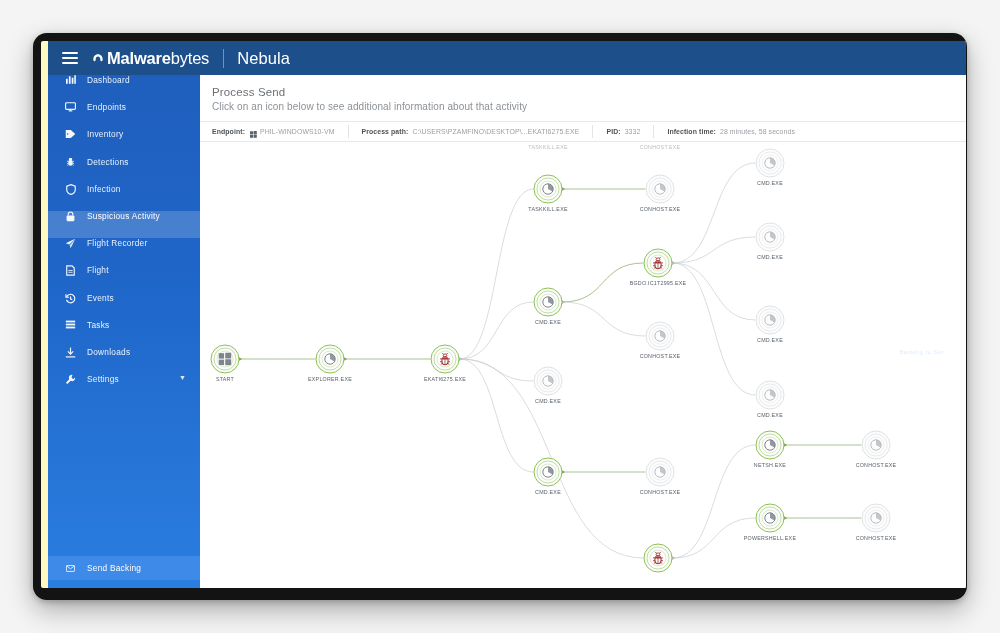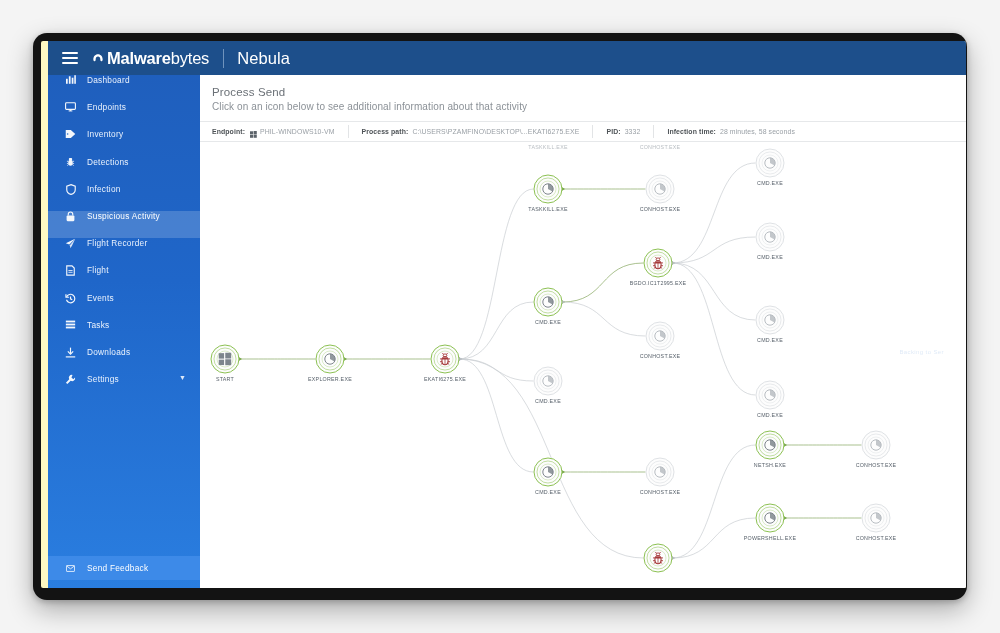--- a/index.html
+++ b/index.html
@@ -261,21 +261,21 @@
               <span class="nav-caret">▼</span>
             </div>
           </div>
       <div id="feedback">
         <span class="ico">
           <svg width="9" height="7" viewBox="0 0 16 12">
             <rect x="0.8" y="0.8" width="14.4" height="10.4" rx="1" fill="none" stroke="#ffffff" stroke-width="1.4"></rect>
             <path d="M1.2 1.6 L8 6.6 L14.8 1.6" fill="none" stroke="#ffffff" stroke-width="1.4"></path>
           </svg>
         </span>
-        <span class="lbl">Send Feedback</span>
+        <span class="lbl">Send Backing</span>
       </div>
     </nav>
 
     <section id="main">
 
       <div id="page-head">
         <div id="page-title">Process Send</div>
         <div id="page-sub">Click on an icon below to see additional information about that activity</div>
       </div>
 

